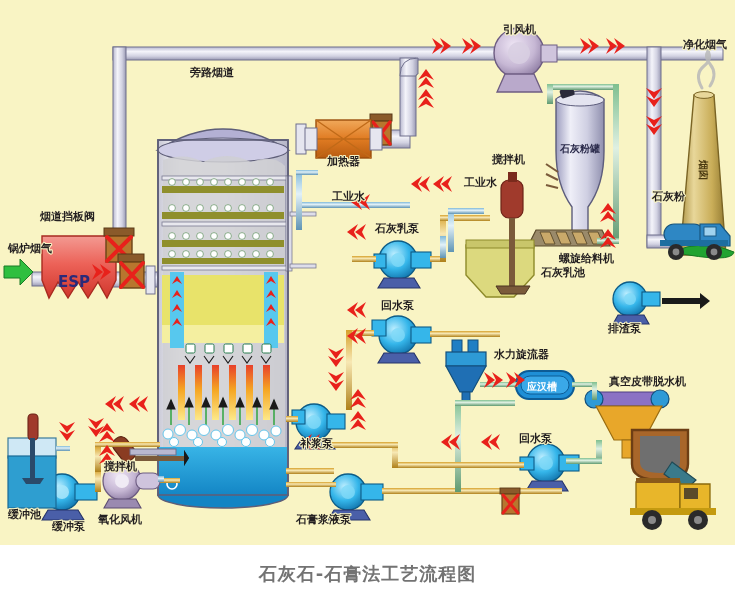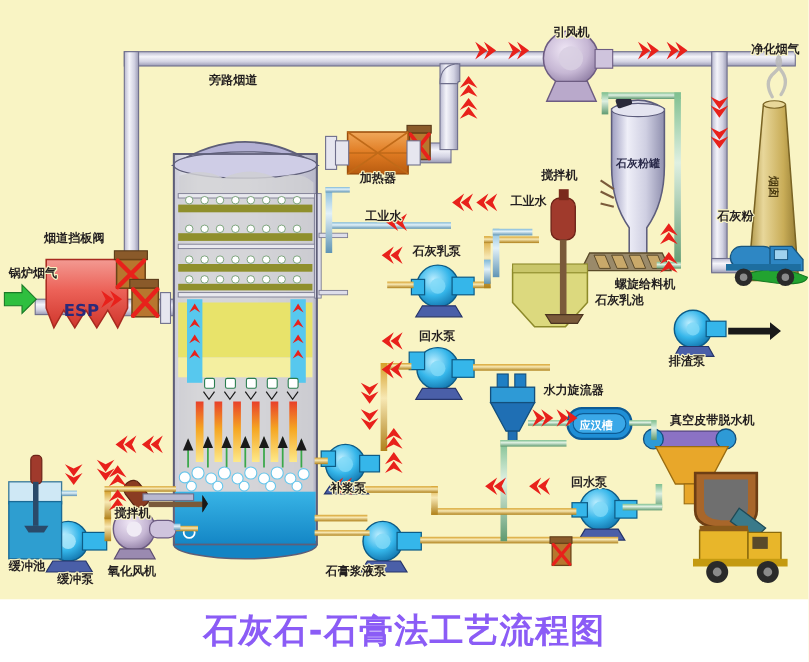--- a/index.html
+++ b/index.html
@@ -8,21 +8,21 @@
     background:#ffffff;
     font-family:"DejaVu Sans","Liberation Sans",sans-serif;
     overflow:hidden;
   }
   #root{position:relative;width:735px;height:602px;background:#fffdf0;}
   #canvasArea{position:absolute;left:0;top:0;width:735px;height:545px;background:#f9f4c4;}
   #titleBar{position:absolute;left:0;top:545px;width:735px;height:57px;background:#ffffff;
     display:flex;align-items:center;justify-content:center;}
   #titleBar .t{
     font-family:"DejaVu Sans","Liberation Sans",sans-serif;
-    font-size:31px;font-weight:bold;color:#8b5cf6;letter-spacing:1px;
+    font-size:18px;font-weight:bold;color:#737373;letter-spacing:1px;
   }
   svg{position:absolute;left:0;top:0;}
   .lbl{font-family:"DejaVu Sans","Liberation Sans",sans-serif;font-weight:bold;
        fill:#231f20;font-size:11px;paint-order:stroke;stroke:#f9f4c4;stroke-width:2.2px;
        stroke-linejoin:round;}
   .lbl-sm{font-size:10px;}
   .lbl-w{fill:#ffffff;stroke:none;font-size:10px;}
   .lbl-esp{font-size:15px;font-weight:bold;fill:#2a2a7a;stroke:none;}
 </style>
 </head>

